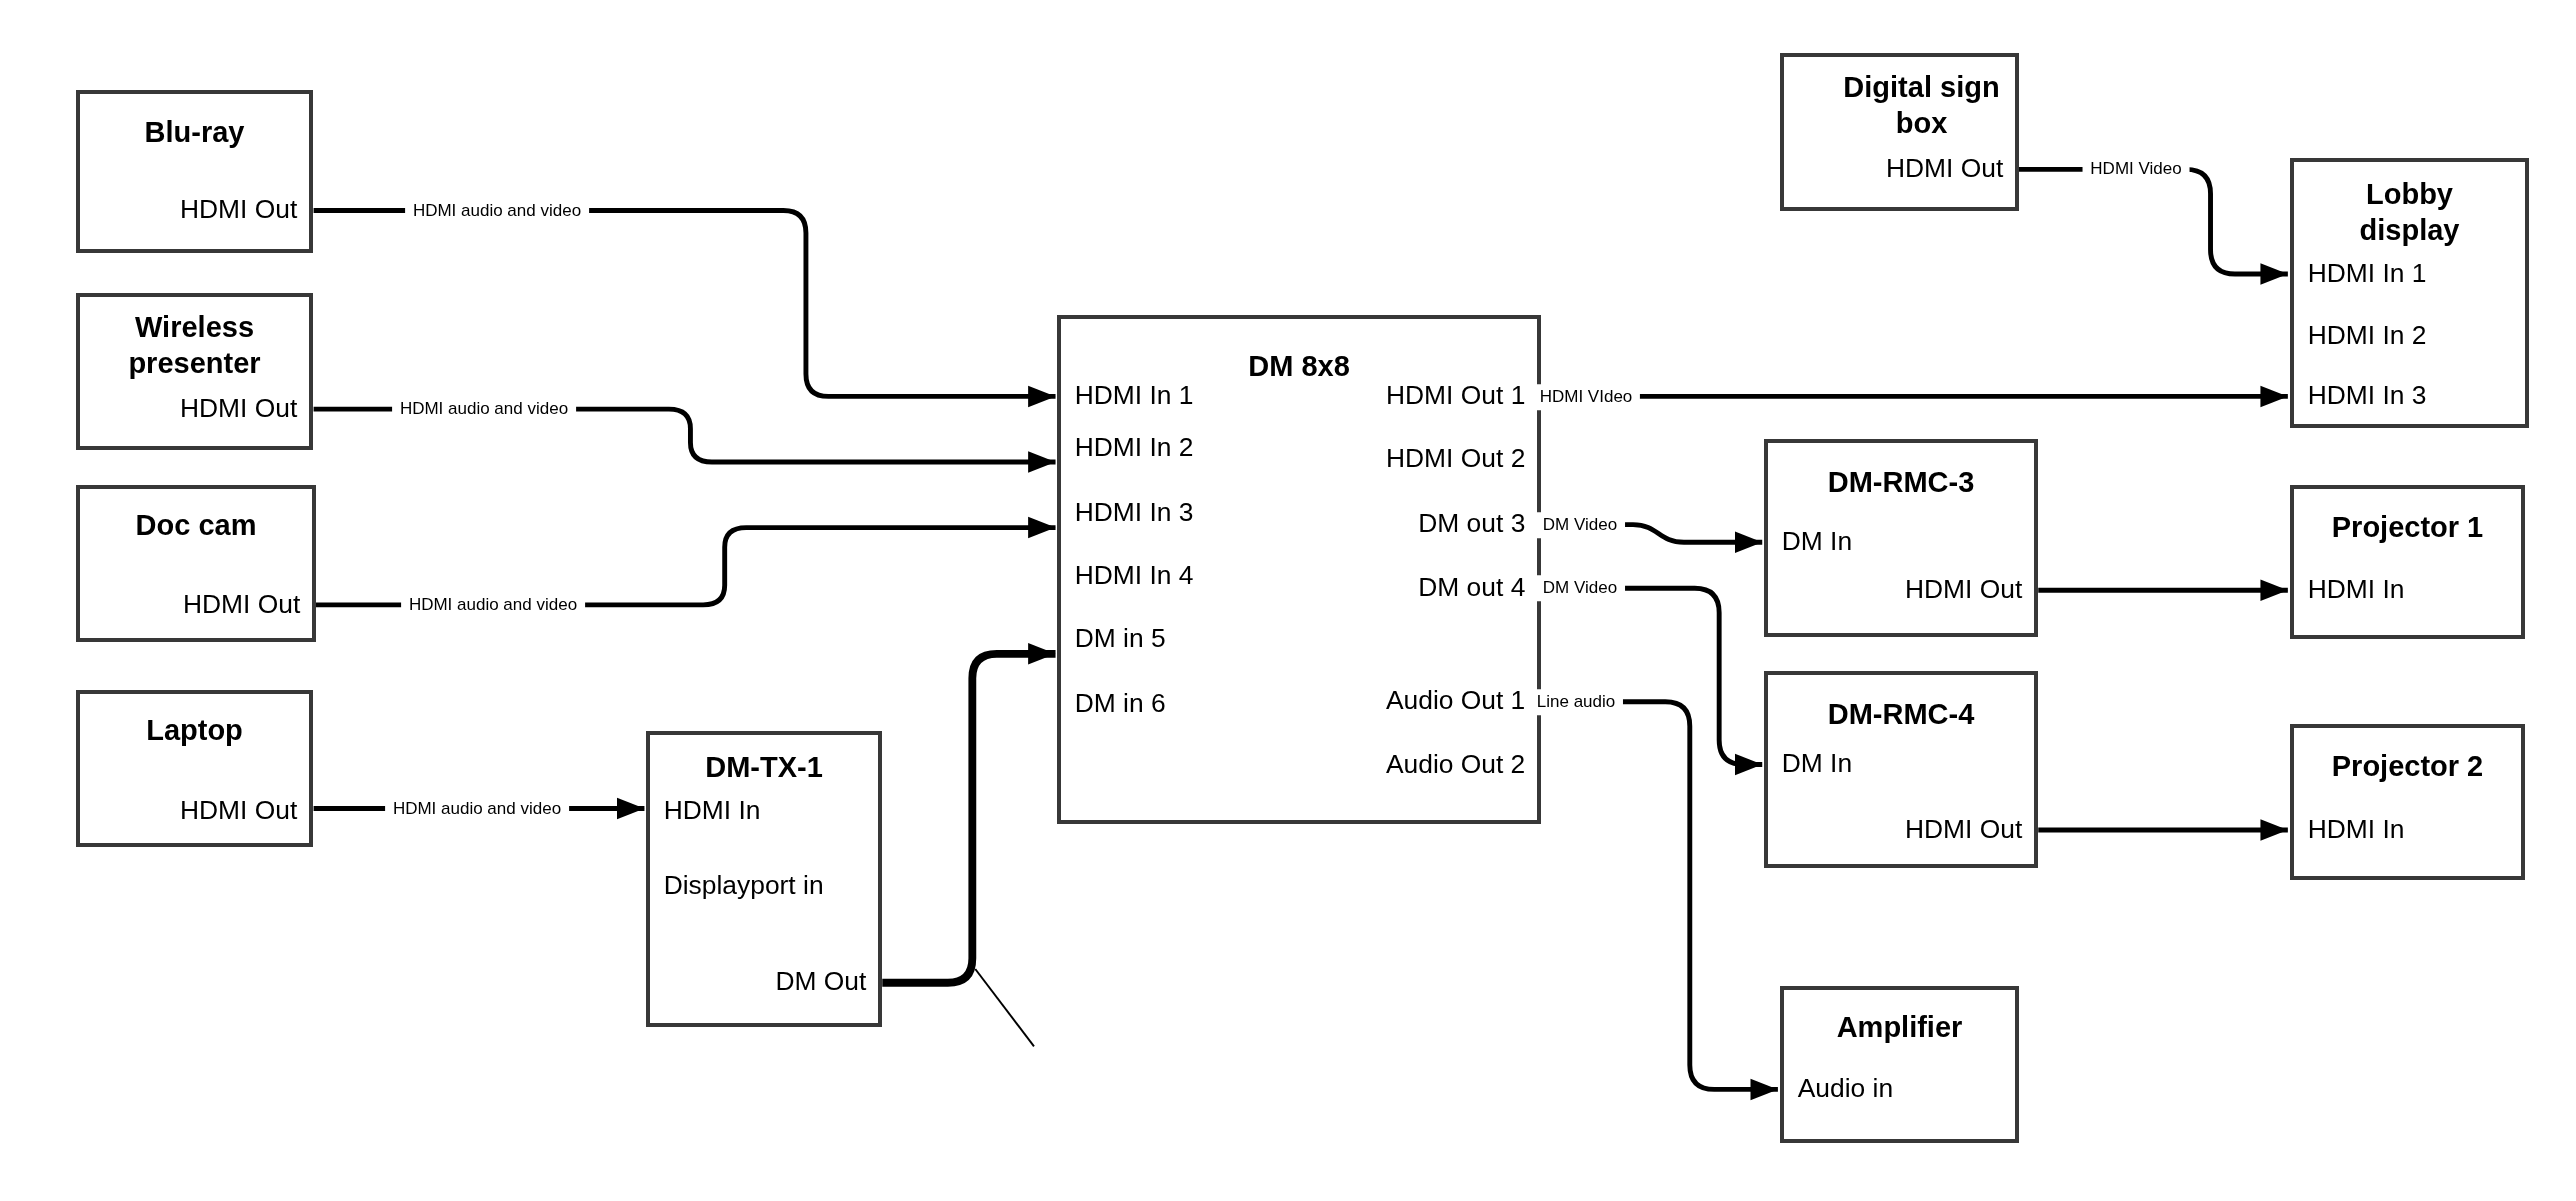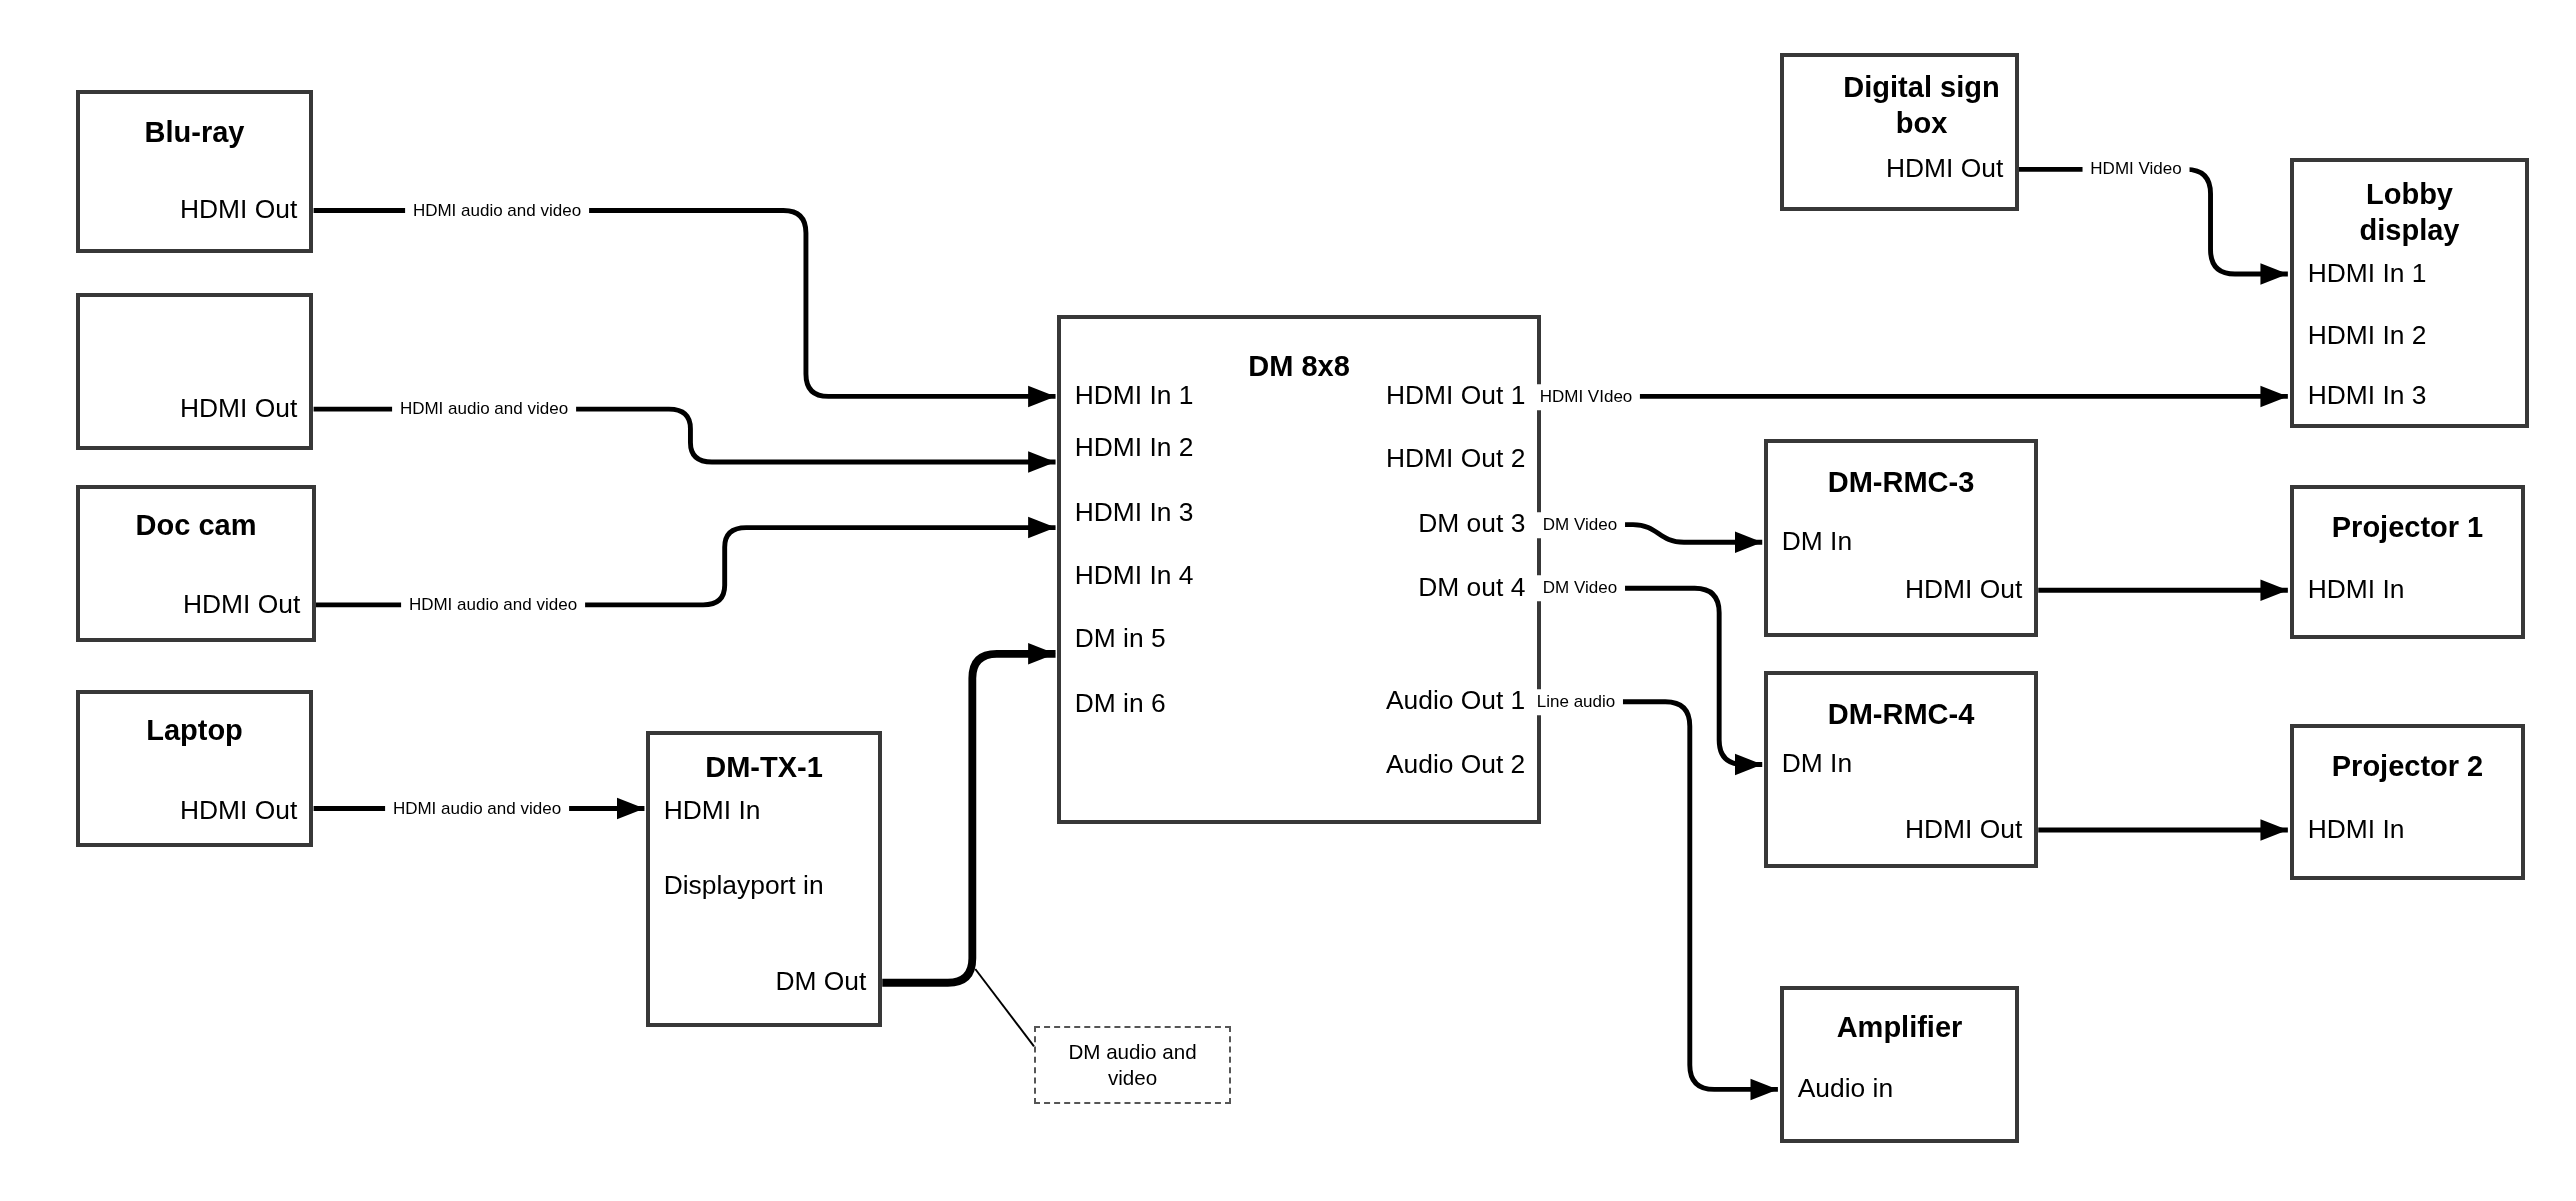--- a/index.html
+++ b/index.html
@@ -46,20 +46,22 @@
     <path class="wire" d="M 2082 603 H 2337" marker-end="url(#arrowhead)"></path>
     <path class="wire" d="M 2082 848 H 2337" marker-end="url(#arrowhead)"></path>
   </svg>
 
   <div class="node" style="left:76px;top:90px;width:237px;height:163px;">
     <div class="node-title" style="top:20px;">Blu-ray</div>
     <div class="port pright" style="top:102px;">HDMI Out</div>
   </div>
 
   <div class="node" style="left:76px;top:293px;width:237px;height:157px;">
+    <div class="node-title" style="top:11.7px;">Wireless
+presenter</div>
     <div class="port pright" style="top:98px;">HDMI Out</div>
   </div>
 
   <div class="node" style="left:76px;top:485px;width:240px;height:157px;">
     <div class="node-title" style="top:17.6px;">Doc cam</div>
     <div class="port pright" style="top:102px;">HDMI Out</div>
   </div>
 
   <div class="node" style="left:76px;top:690px;width:237px;height:157px;">
     <div class="node-title" style="top:17.6px;">Laptop</div>
@@ -133,17 +135,15 @@
   <div class="wire-label" style="left:497px;top:211px;">HDMI audio and video</div>
   <div class="wire-label" style="left:484px;top:409px;">HDMI audio and video</div>
   <div class="wire-label" style="left:493px;top:605px;">HDMI audio and video</div>
   <div class="wire-label" style="left:477px;top:809px;">HDMI audio and video</div>
   <div class="wire-label" style="left:1586px;top:397px;">HDMI VIdeo</div>
   <div class="wire-label" style="left:1580px;top:525px;">DM Video</div>
   <div class="wire-label" style="left:1580px;top:588px;">DM Video</div>
   <div class="wire-label" style="left:1576px;top:702px;">Line audio</div>
   <div class="wire-label" style="left:2136px;top:169px;">HDMI Video</div>
 
-  <div class="note">DM audio and
-video</div>
 
 </div>
 
 
 </body></html>

